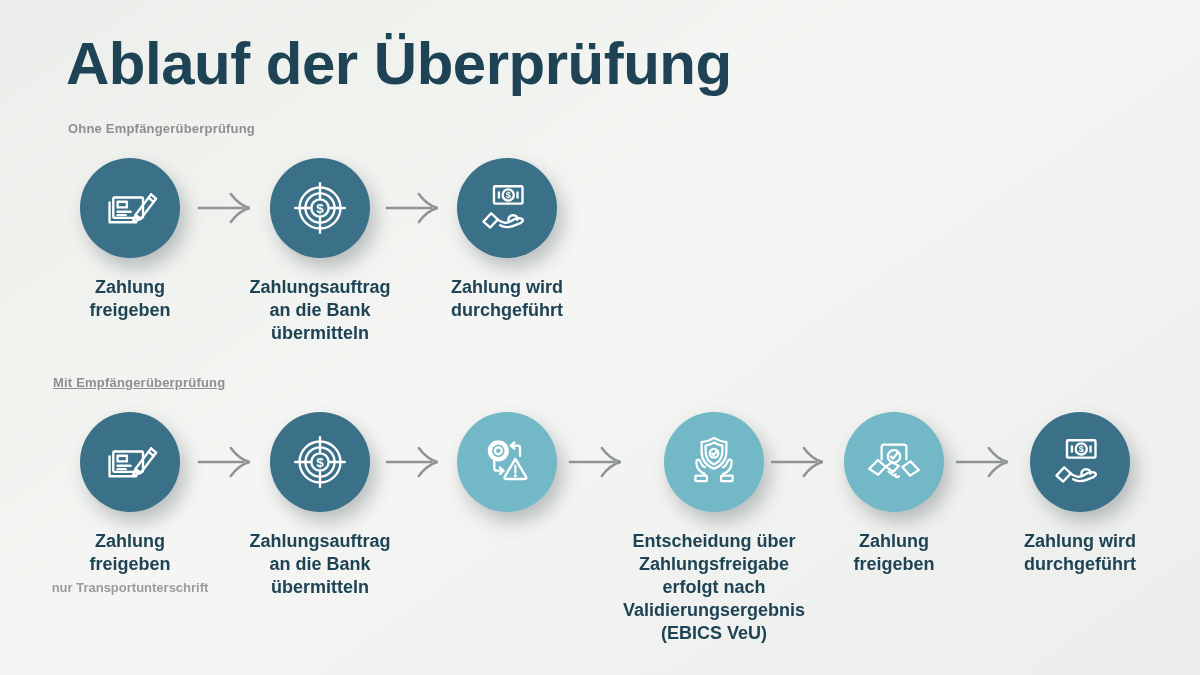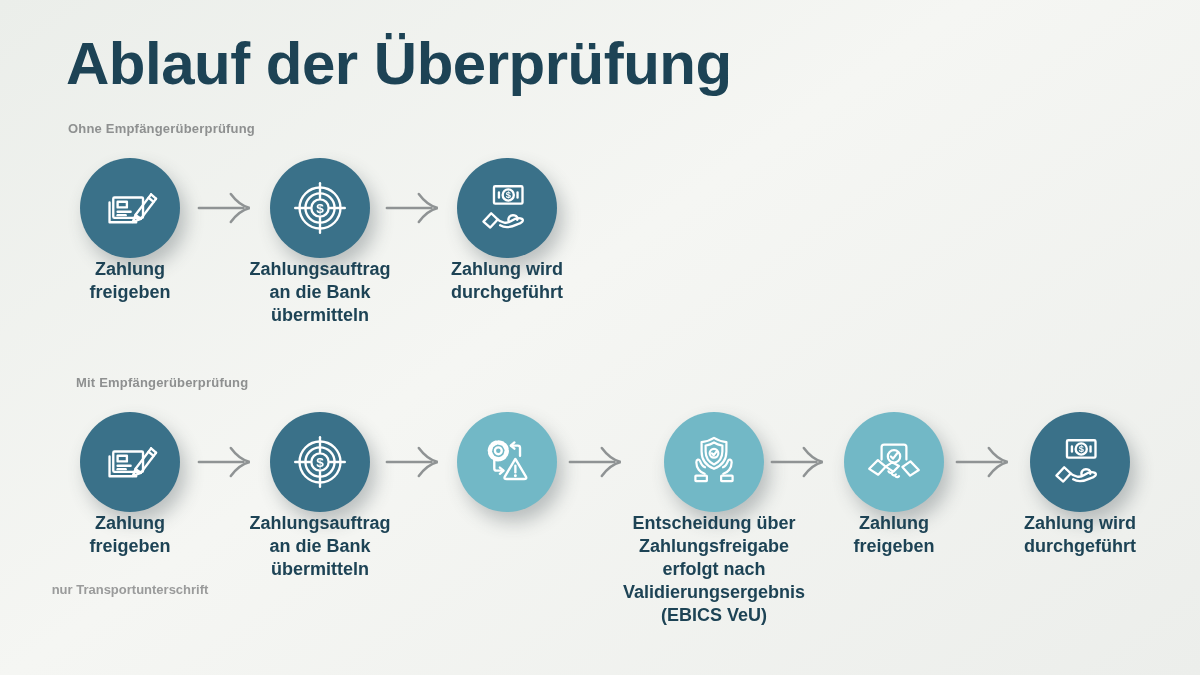--- a/index.html
+++ b/index.html
@@ -2,31 +2,31 @@
 <html><head>
 <meta charset="utf-8">
 <style>
   html,body{margin:0;padding:0;background:#dfe2df;font-family:"Liberation Sans",sans-serif;}
   .canvas{position:relative;width:1200px;height:675px;overflow:hidden;
           background:linear-gradient(145deg,#ebeeea 0%,#f5f6f3 45%,#eceeeb 100%);}
   .title{position:absolute;left:66px;top:36px;font-size:60px;line-height:56px;
          font-weight:bold;color:#1d4355;letter-spacing:-0.5px;}
   .section-label{position:absolute;font-size:13px;font-weight:bold;color:#8e9090;letter-spacing:0.2px;}
   .section-label.s0{left:68px;top:121px;}
-  .section-label.s1{left:76px;top:375px;}
+  .section-label.s1{left:53px;top:375px;text-decoration:underline;}
   .step{position:absolute;text-align:center;}
   .circle{width:100px;height:100px;border-radius:50%;margin:0 auto;
           display:flex;align-items:center;justify-content:center;
           box-shadow:6px 10px 18px rgba(52,66,74,0.30);}
   .circle.dark{background:#3a7189;}
   .circle.light{background:#72b8c6;}
   .circle svg{width:62px;height:62px;display:block;}
-  .step-label{font-size:18px;line-height:23px;font-weight:bold;
+  .step-label{margin-top:18px;font-size:18px;line-height:23px;font-weight:bold;
               color:#1d4355;white-space:pre-line;}
-  .step-note{margin-top:24px;font-size:13px;font-weight:bold;color:#9a9b9b;}
+  .step-note{margin-top:4px;font-size:13px;font-weight:bold;color:#9a9b9b;}
   .arrow{position:absolute;width:58px;height:40px;}
 </style>
 </head>
 <body>
 
 <svg width="0" height="0" style="position:absolute" aria-hidden="true">
   <defs>
     <g id="ic-sign" fill="none" stroke="#fff" stroke-width="3.8" stroke-linecap="round" stroke-linejoin="round">
       <path d="M17 41 V73 H60"></path>
       <rect x="23" y="33" width="48" height="33" rx="2"></rect>

